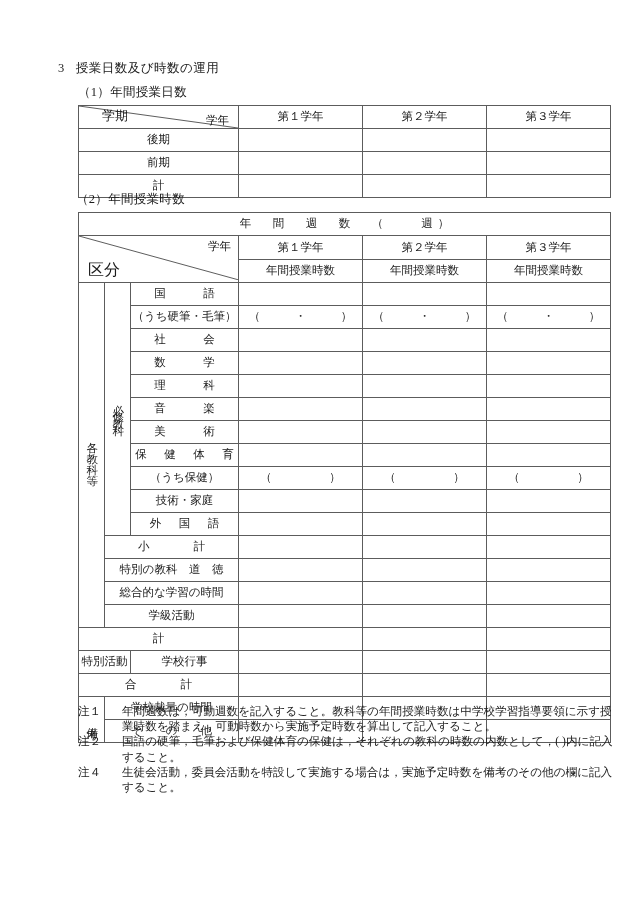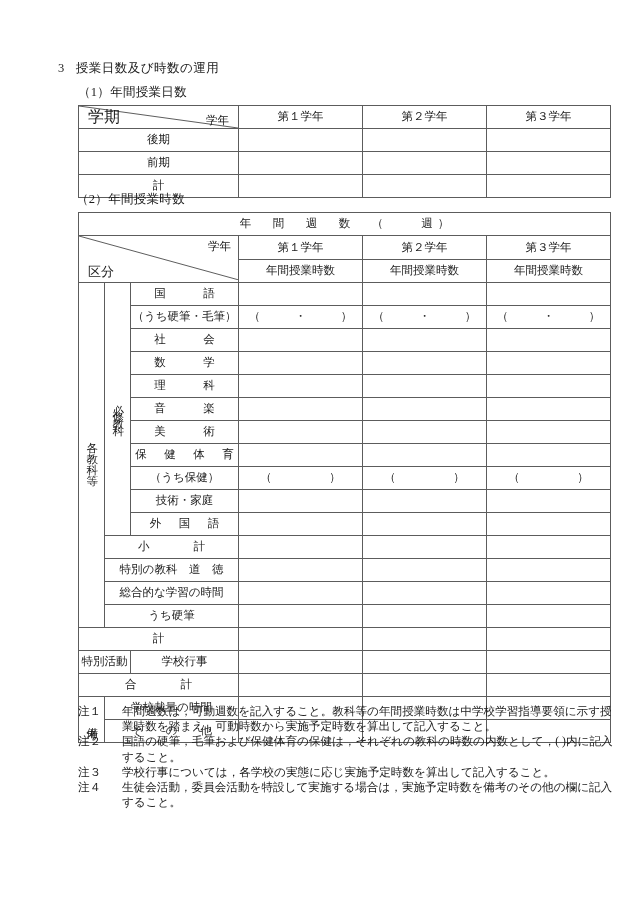--- a/index.html
+++ b/index.html
@@ -75,23 +75,23 @@
     overflow: hidden;
   }
   .diag-cell .diag-line {
     position: absolute;
     left: 0; top: 0;
     width: 100%; height: 100%;
     pointer-events: none;
   }
   .diag-cell .tl {
     position: absolute;
-    left: 9px;
+    left: 23px;
     top: 3px;
-    font-size: 16px;
+    font-size: 13px;
   }
   .diag-cell .br {
     position: absolute;
     right: 9px;
     bottom: 2px;
     font-size: 11.5px;
   }
   .rowlabel-right {
     text-align: center;
     padding-right: 0;
@@ -117,21 +117,21 @@
   .diag2 .gakunen {
     position: absolute;
     right: 7px;
     top: 5px;
     font-size: 11.5px;
   }
   .diag2 .kubun {
     position: absolute;
     left: 9px;
     bottom: 4px;
-    font-size: 13px;
+    font-size: 16px;
   }
 
   
   .vert {
     writing-mode: vertical-rl;
     text-orientation: upright;
     letter-spacing: 11px;
     font-size: 11.5px;
     line-height: 1;
     padding: 0;
@@ -374,21 +374,21 @@
       </tr>
 
       <tr>
         <td colspan="2" class="sp-none">総合的な学習の時間</td>
         <td class="blank"></td>
         <td class="blank"></td>
         <td class="blank"></td>
       </tr>
 
       <tr>
-        <td colspan="2" class="sp-none">うち硬筆</td>
+        <td colspan="2" class="sp-none">学級活動</td>
         <td class="blank"></td>
         <td class="blank"></td>
         <td class="blank"></td>
       </tr>
 
       <tr>
         <td colspan="3" class="sp-none">計</td>
         <td class="blank"></td>
         <td class="blank"></td>
         <td class="blank"></td>
@@ -429,22 +429,18 @@
   <div class="notes">
     <div class="note">
       <span class="tag">注１</span>
       <span class="body">年間週数は，可動週数を記入すること。教科等の年間授業時数は中学校学習指導要領に示す授業時数を踏まえ，可動時数から実施予定時数を算出して記入すること。</span>
     </div>
     <div class="note">
       <span class="tag">注２</span>
       <span class="body">国語の硬筆，毛筆および保健体育の保健は，それぞれの教科の時数の内数として，( )内に記入すること。</span>
     </div>
     <div class="note">
-      <span class="tag">注３</span>
-      <span class="body">学校行事については，各学校の実態に応じ実施予定時数を算出して記入すること。</span>
-    </div>
-    <div class="note">
       <span class="tag">注４</span>
       <span class="body">生徒会活動，委員会活動を特設して実施する場合は，実施予定時数を備考のその他の欄に記入すること。</span>
     </div>
   </div>
 
 </div>
 
 </body></html>

